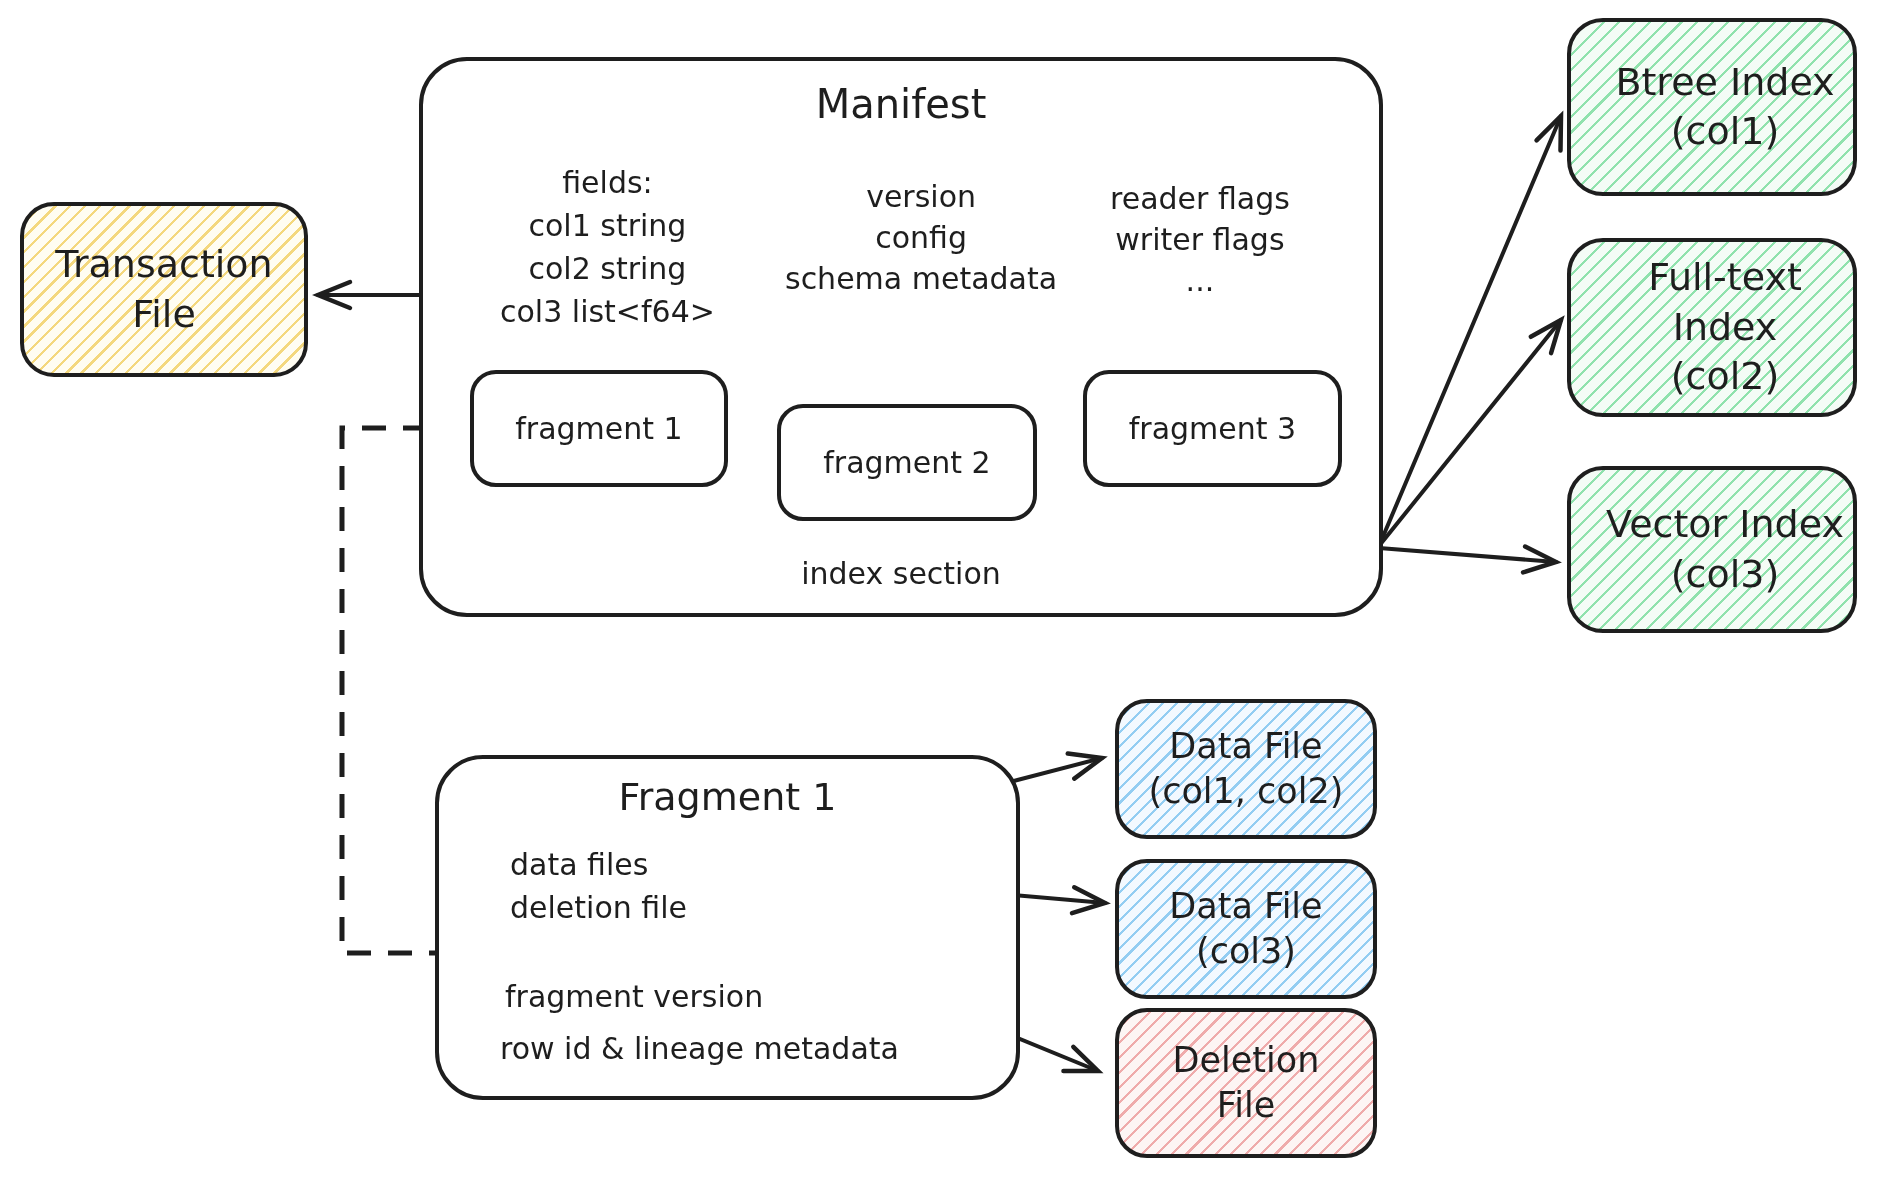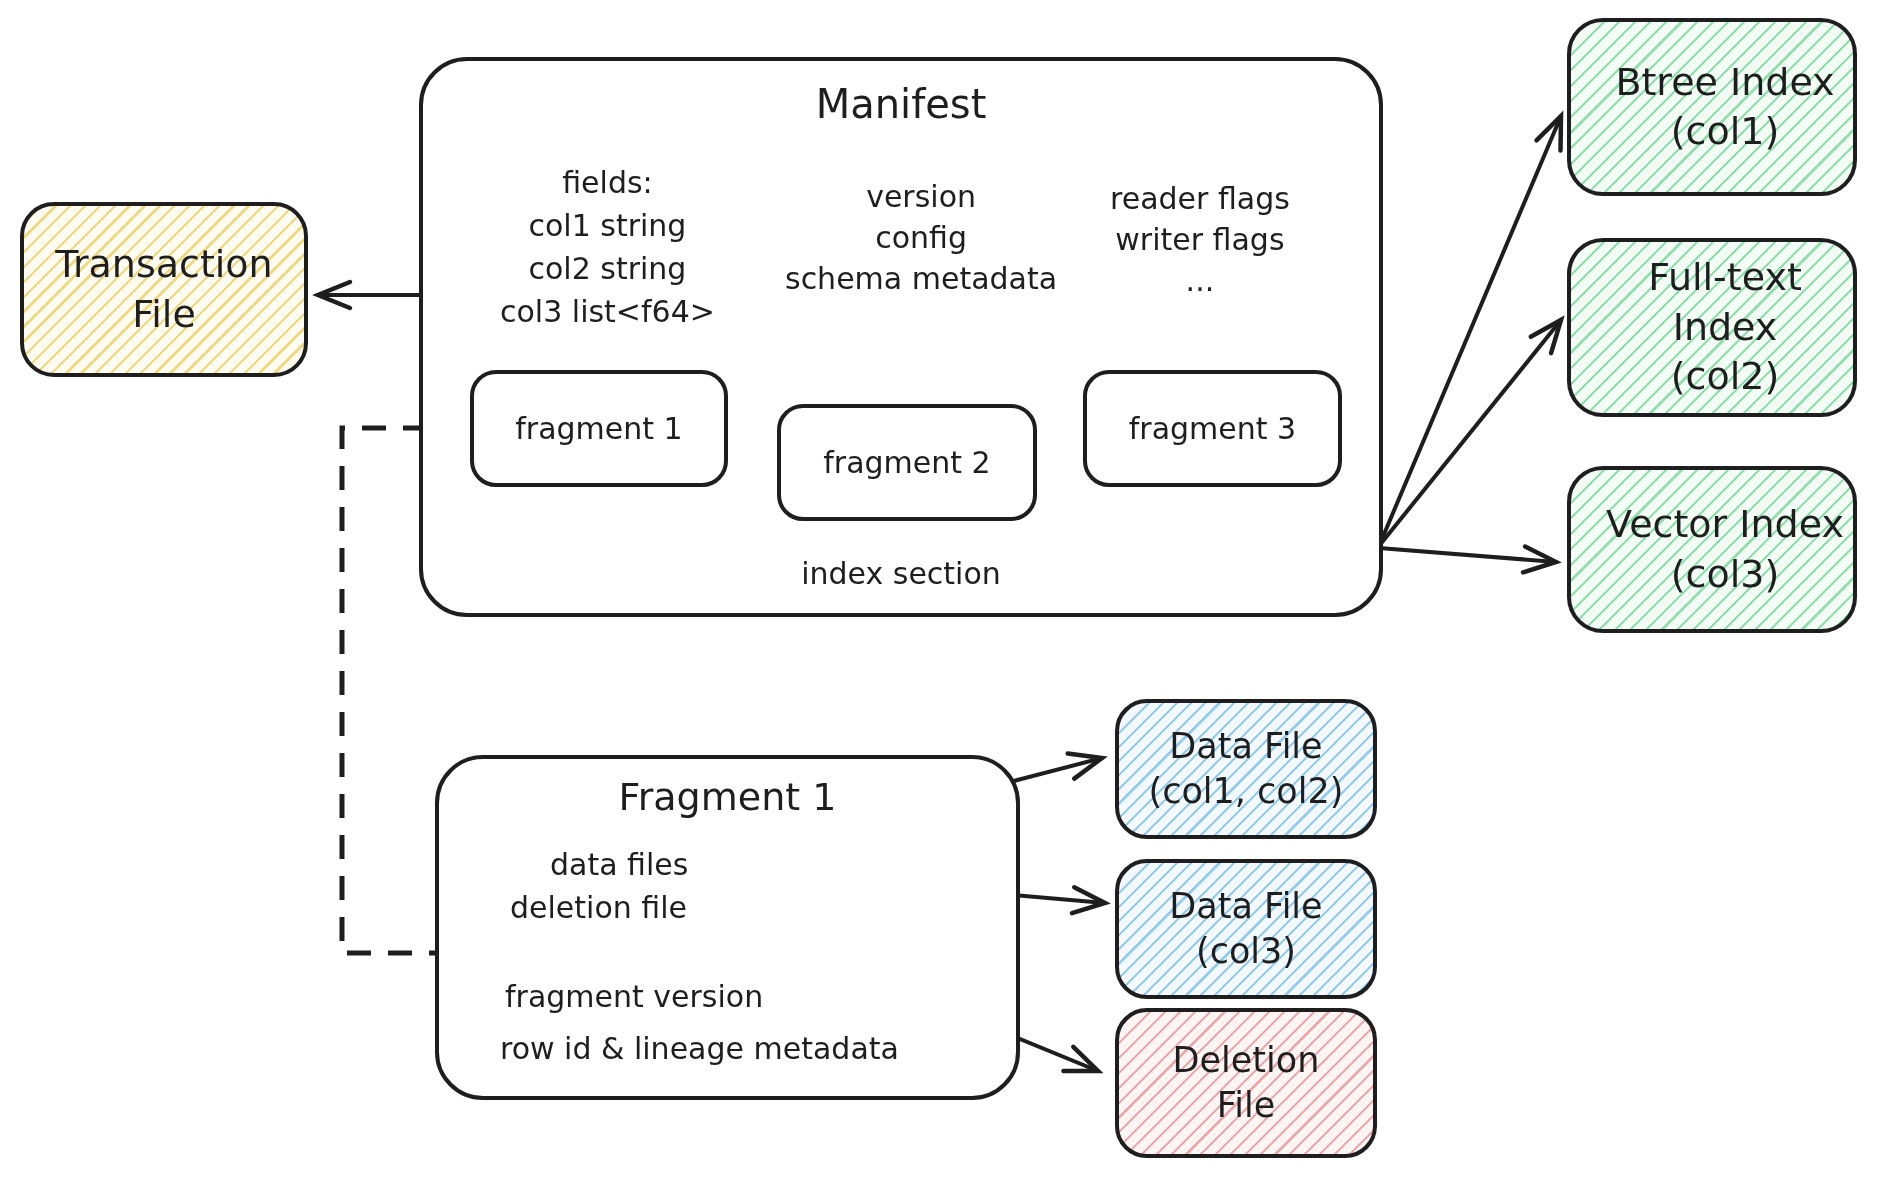--- a/index.html
+++ b/index.html
@@ -84,21 +84,21 @@
 
     <div class="chip" style="left:47px;top:309px;width:258px;height:117px;">fragment 1</div>
     <div class="chip" style="left:354px;top:309px;width:260px;height:117px;margin-top:34px;">fragment 2</div>
     <div class="chip" style="left:660px;top:309px;width:259px;height:117px;">fragment 3</div>
 
     <div class="abs" style="left:0;top:493px;width:100%;text-align:center;font-size:30px;">index section</div>
   </div>
 
   <div class="node" style="left:435px;top:755px;width:585px;height:345px;border-radius:48px;background:#fff;display:block;">
     <div class="abs" style="left:0;top:14px;width:100%;text-align:center;font-size:38px;">Fragment 1</div>
-    <div class="abs body-text" style="left:71px;top:84px;margin-left:40px;">data files</div>
+    <div class="abs body-text" style="left:71px;top:84px;">data files</div>
     <div class="abs body-text" style="left:71px;top:127px;">deletion file</div>
     <div class="abs body-text" style="left:66px;top:216px;">fragment version</div>
     <div class="abs body-text" style="left:61px;top:268px;">row id &amp; lineage metadata</div>
   </div>
 
   <div class="node hatch-green t-big" style="left:1567px;top:18px;width:290px;height:178px;border-radius:36px;">
     <div>Btree Index</div>
     <div>(col1)</div>
   </div>
   <div class="node hatch-green t-big" style="left:1567px;top:238px;width:290px;height:179px;border-radius:36px;">

